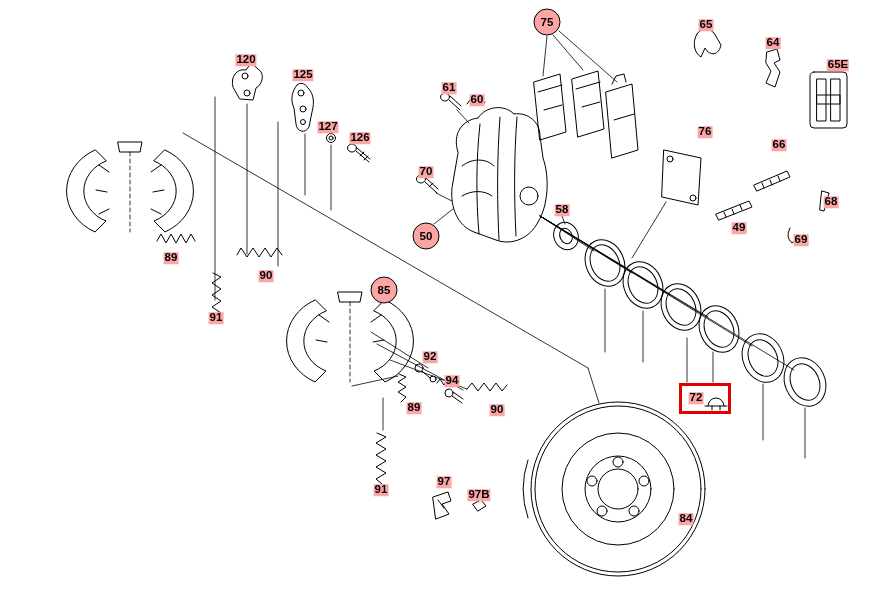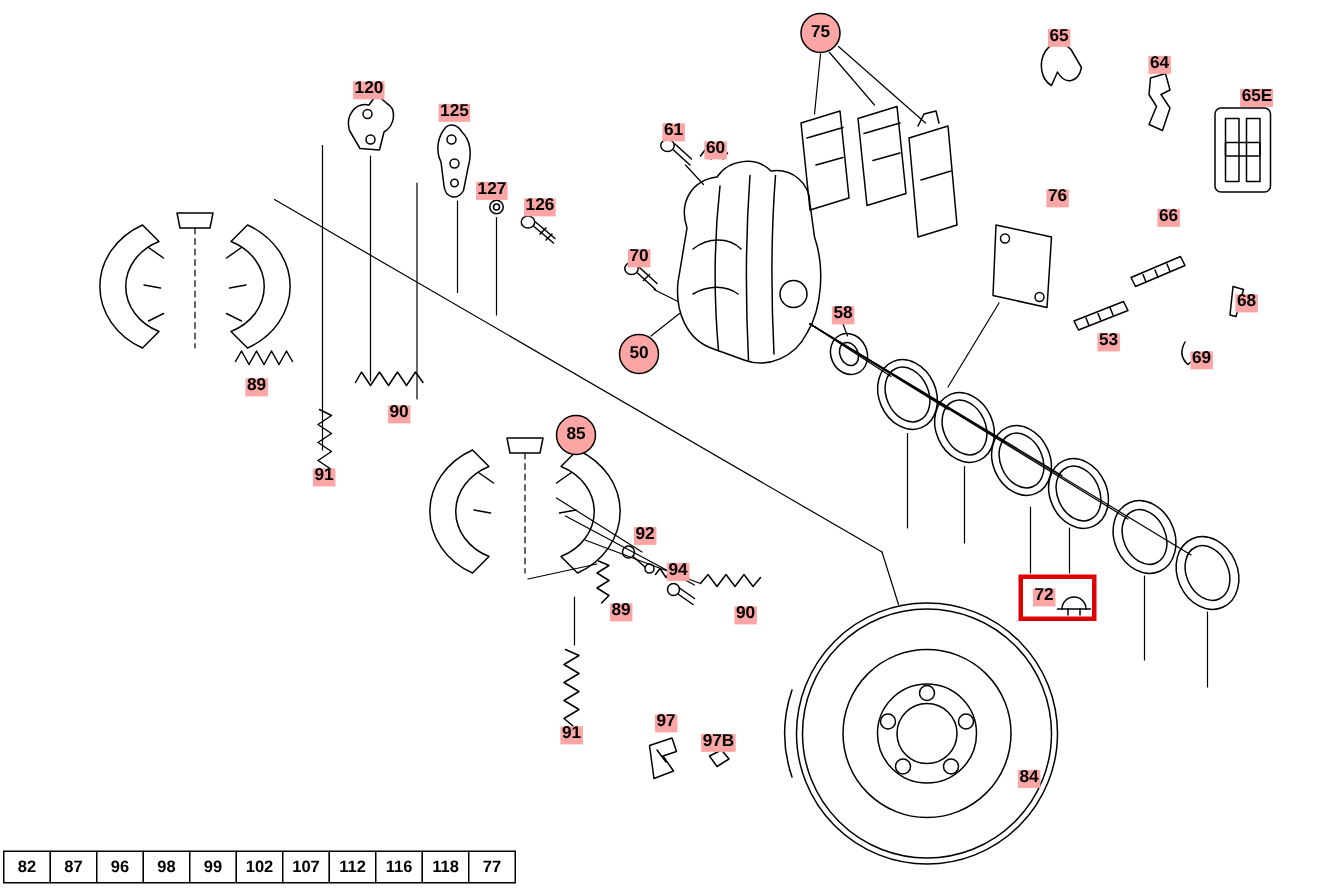--- a/index.html
+++ b/index.html
@@ -309,44 +309,31 @@
       <div class="callout" style="left: 426px; top: 172px;">70</div>
       <div class="callout circled" style="left: 426px; top: 236px;">50</div>
       <div class="callout circled" style="left: 547px; top: 22px;">75</div>
       <div class="callout circled" style="left: 384px; top: 245px; margin-top: 45px;">85</div>
       <div class="callout" style="left: 706px; top: 25px;">65</div>
       <div class="callout" style="left: 773px; top: 43px;">64</div>
       <div class="callout" style="left: 838px; top: 65px;">65E</div>
       <div class="callout" style="left: 691px; top: 132px; margin-left: 14px;">76</div>
       <div class="callout" style="left: 779px; top: 145px;">66</div>
       <div class="callout" style="left: 831px; top: 202px;">68</div>
-      <div class="callout" style="left: 739px; top: 228px;">53</div>
+      <div class="callout" style="left: 739px; top: 228px;">49</div>
       <div class="callout" style="left: 801px; top: 240px;">69</div>
       <div class="callout" style="left: 562px; top: 210px;">58</div>
       <div class="callout" style="left: 171px; top: 258px;">89</div>
       <div class="callout" style="left: 266px; top: 276px;">90</div>
       <div class="callout" style="left: 216px; top: 318px;">91</div>
       <div class="callout" style="left: 430px; top: 357px;">92</div>
       <div class="callout" style="left: 452px; top: 381px;">94</div>
       <div class="callout" style="left: 414px; top: 408px;">89</div>
       <div class="callout" style="left: 497px; top: 410px;">90</div>
       <div class="callout" style="left: 381px; top: 490px;">91</div>
       <div class="callout" style="left: 444px; top: 482px;">97</div>
       <div class="callout" style="left: 479px; top: 495px;">97B</div>
       <div class="callout" style="left: 686px; top: 519px;">84</div>
       <div class="callout" style="left: 696px; top: 398px;">72</div>
     </div>
 
-  <div id="legend-row">
-      <div class="legend-cell">82</div>
-      <div class="legend-cell">87</div>
-      <div class="legend-cell">96</div>
-      <div class="legend-cell">98</div>
-      <div class="legend-cell">99</div>
-      <div class="legend-cell">102</div>
-      <div class="legend-cell">107</div>
-      <div class="legend-cell">112</div>
-      <div class="legend-cell">116</div>
-      <div class="legend-cell">118</div>
-      <div class="legend-cell">77</div>
-    </div>
 
 </div>
 
 </body></html>

